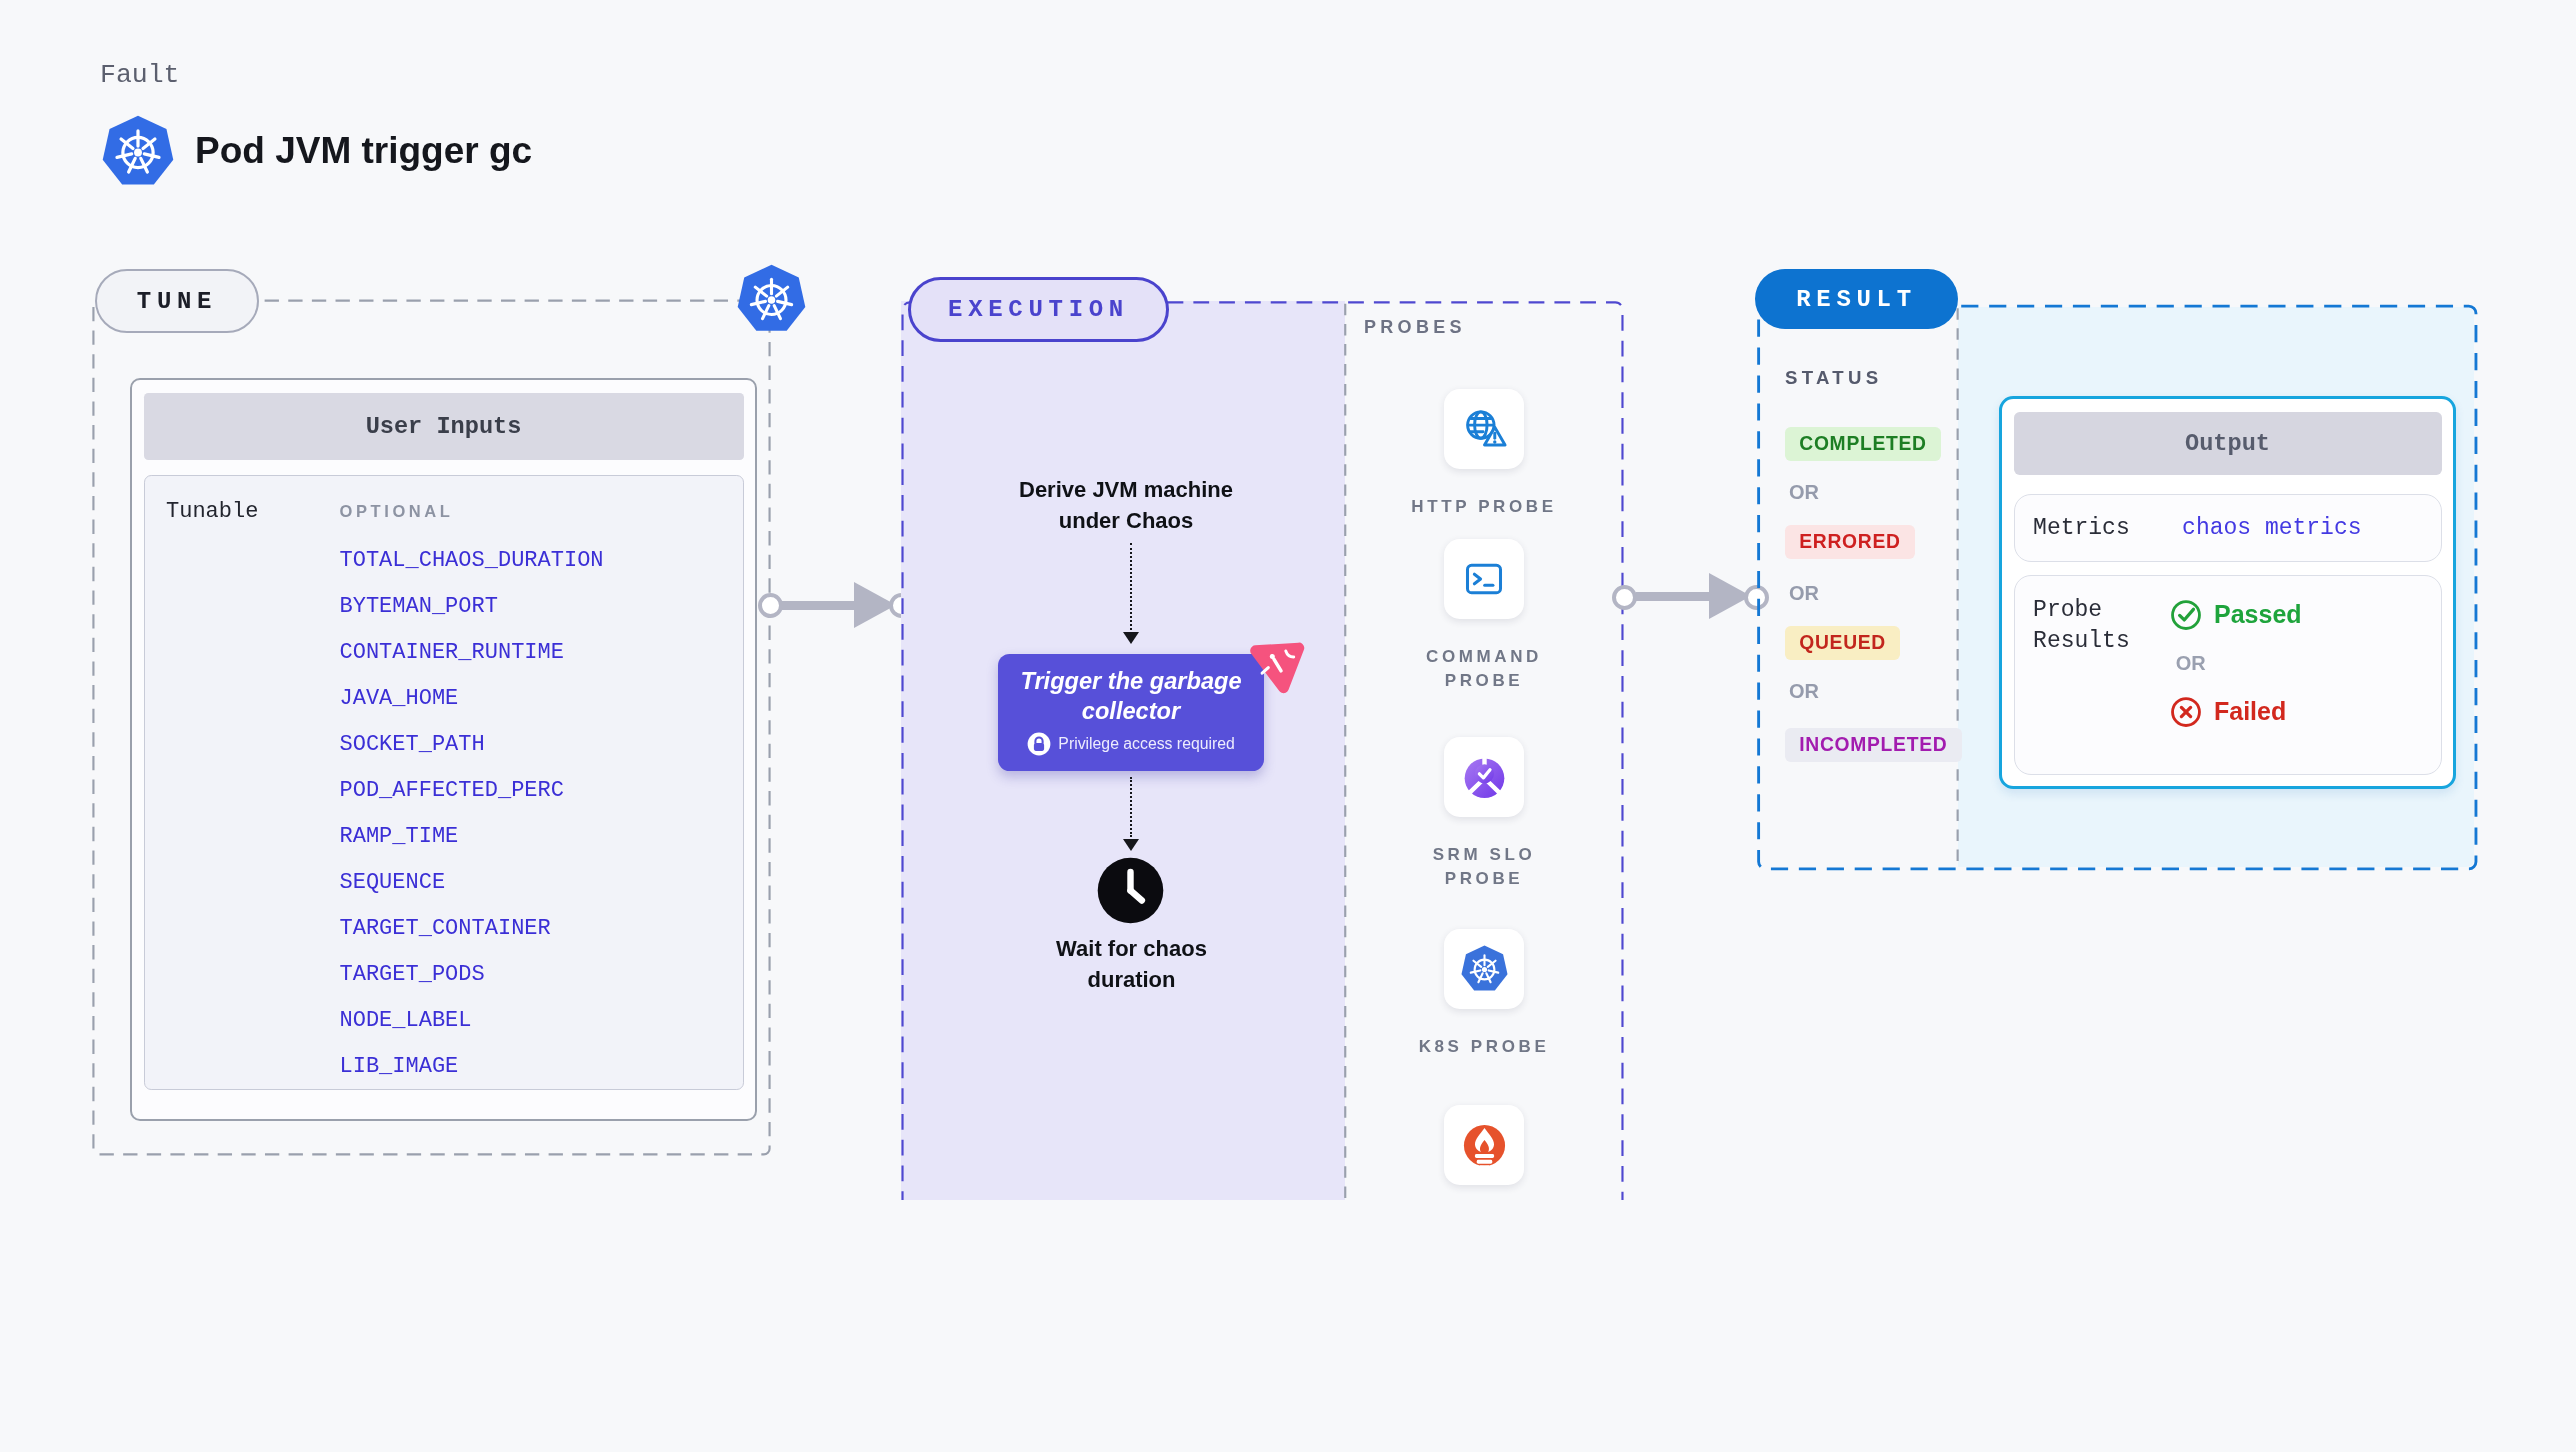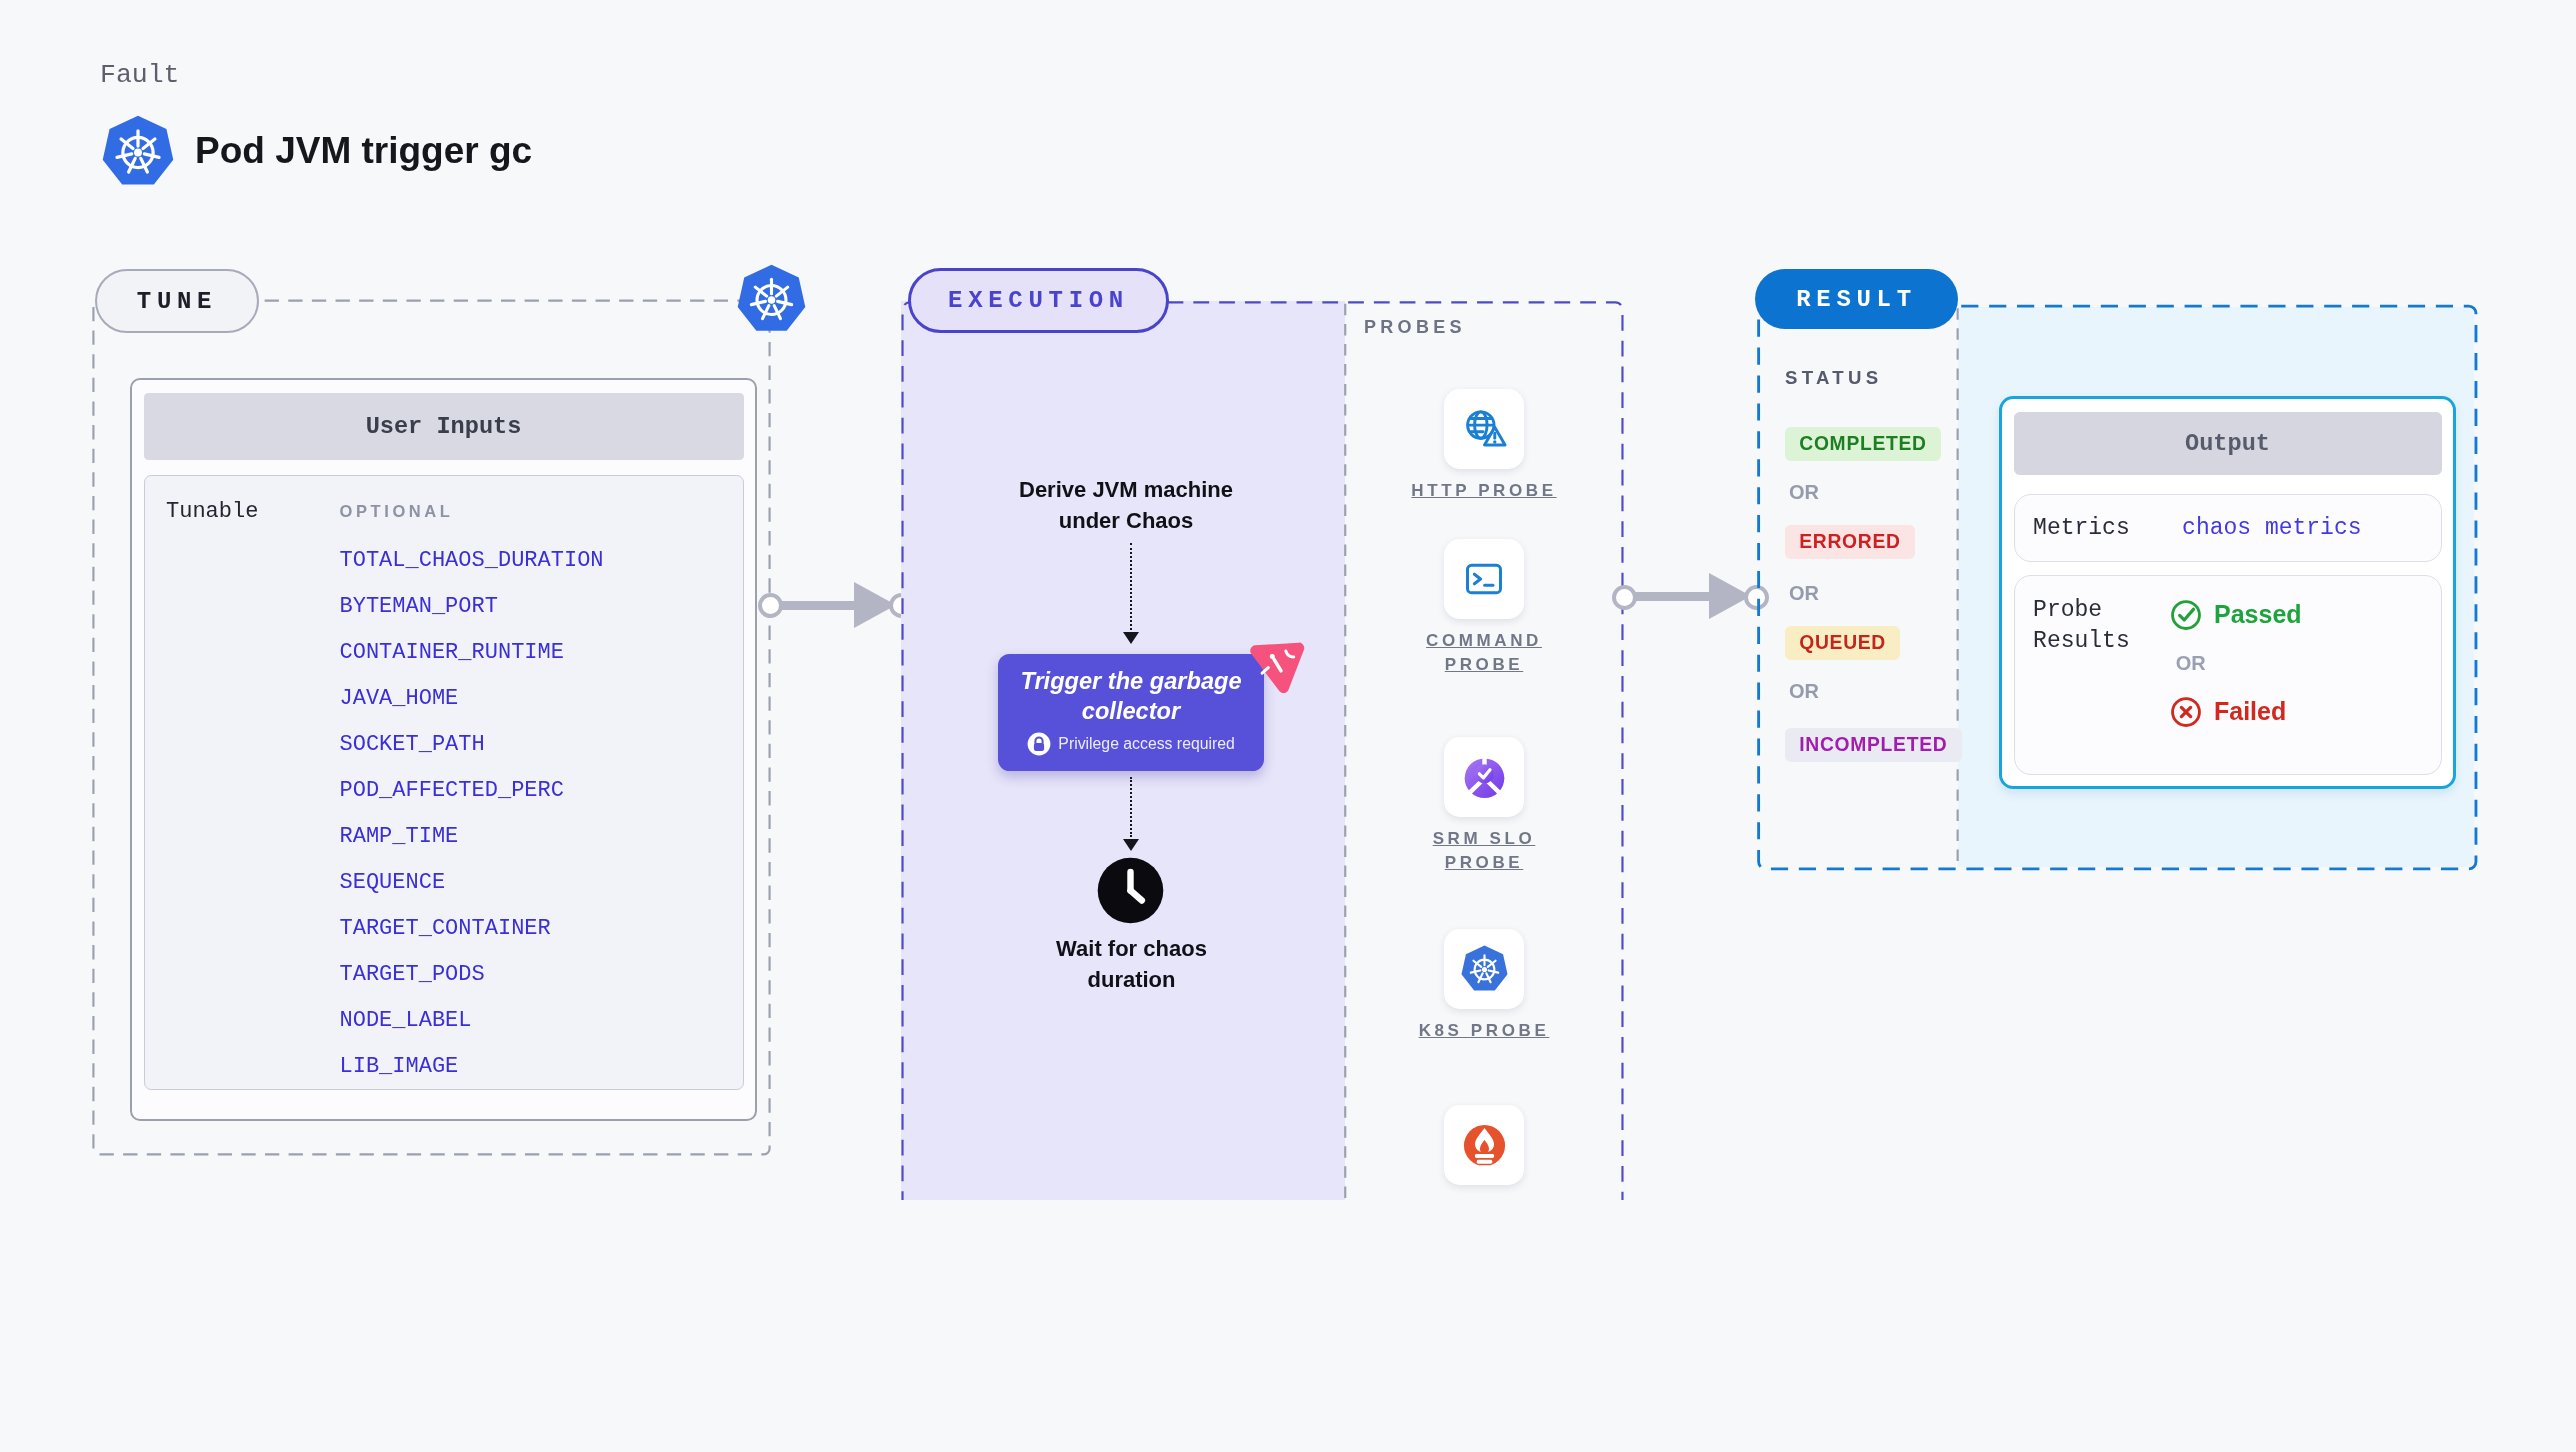--- a/index.html
+++ b/index.html
@@ -33,21 +33,21 @@
   .node-dot{position:absolute;width:17px;height:17px;background:#ffffff;border:4.3px solid #b3b5c4;
             border-radius:50%;}
   .dotline{position:absolute;width:0;border-left:2.9px dotted #15161b;}
   .dothead{position:absolute;width:0;height:0;border-left:8.6px solid transparent;
            border-right:8.6px solid transparent;border-top:12px solid #15161b;}
 
   
   .probe-block{position:absolute;left:1391px;width:186px;text-align:center;}
   .probe-card{width:80px;height:80px;margin:0 auto;background:#ffffff;border-radius:15.8px;
               box-shadow:0 2.9px 7.2px rgba(40,44,70,.10);display:flex;align-items:center;justify-content:center;}
-  .probe-label{margin-top:10px;font-size:17px;font-weight:bold;color:#717787;letter-spacing:3.6px;line-height:24px;text-decoration:underline;}
+  .probe-label{margin-top:26px;font-size:17px;font-weight:bold;color:#717787;letter-spacing:3.6px;line-height:24px;}
 
   
   .badge{position:absolute;left:1785px;height:34px;display:inline-flex;align-items:center;
          padding:0 14.3px;border-radius:5.7px;font-size:19.3px;font-weight:bold;letter-spacing:0.7px;}
   .badge-completed{background:#dcf4d5;color:#1d7e24;}
   .badge-errored{background:#fbe4e4;color:#ce2020;}
   .badge-queued{background:#f9eec3;color:#c2261d;}
   .badge-incompleted{background:#eaebf2;color:#a21caf;}
   .or-label{position:absolute;left:1789px;font-size:20px;font-weight:bold;color:#959bac;}
 
@@ -138,21 +138,21 @@
   <div class="node-dot" style="left:758px;top:593px;"></div>
   <div class="node-dot" style="left:889px;top:593px;"></div>
 
   <div class="abs" style="left:901px;top:301px;width:444px;height:1033px;background:#e7e5f9;"></div>
 
   <svg class="abs" style="left:901px;top:301px;" width="723" height="1033" viewBox="0 0 1009 1442">
     <rect x="2" y="2" width="1005" height="1438" rx="10" fill="none" stroke="#4f48d0" stroke-width="3" stroke-dasharray="22 14"></rect>
     <line x1="620" y1="4" x2="620" y2="1438" stroke="#9aa0ad" stroke-width="3" stroke-dasharray="16 12"></line>
   </svg>
 
-  <div class="pill pill-exec" style="left:908px;top:268px;width:255px;height:59px;justify-content:center;">
+  <div class="pill pill-exec" style="left:908px;top:277px;width:255px;height:59px;justify-content:center;">
     <span>EXECUTION</span>
   </div>
 
   <div class="abs" style="left:1004px;top:474px;width:244px;text-align:center;font-size:22px;font-weight:bold;color:#0f1116;line-height:31px;">Derive JVM machine under Chaos</div>
 
   <div class="dotline" style="left:1130px;top:543px;height:87px;"></div>
   <div class="dothead" style="left:1123px;top:632px;"></div>
 
   <div class="abs" style="left:998px;top:654px;width:266px;height:117px;background:#5750d9;border-radius:11.5px;box-shadow:0 5.7px 11.5px rgba(60,55,160,.28);">
     <div style="width:244px;margin:11.5px auto 0;text-align:center;font-size:23.6px;font-weight:bold;color:#ffffff;line-height:30px;font-style:italic;">Trigger the garbage collector</div>

